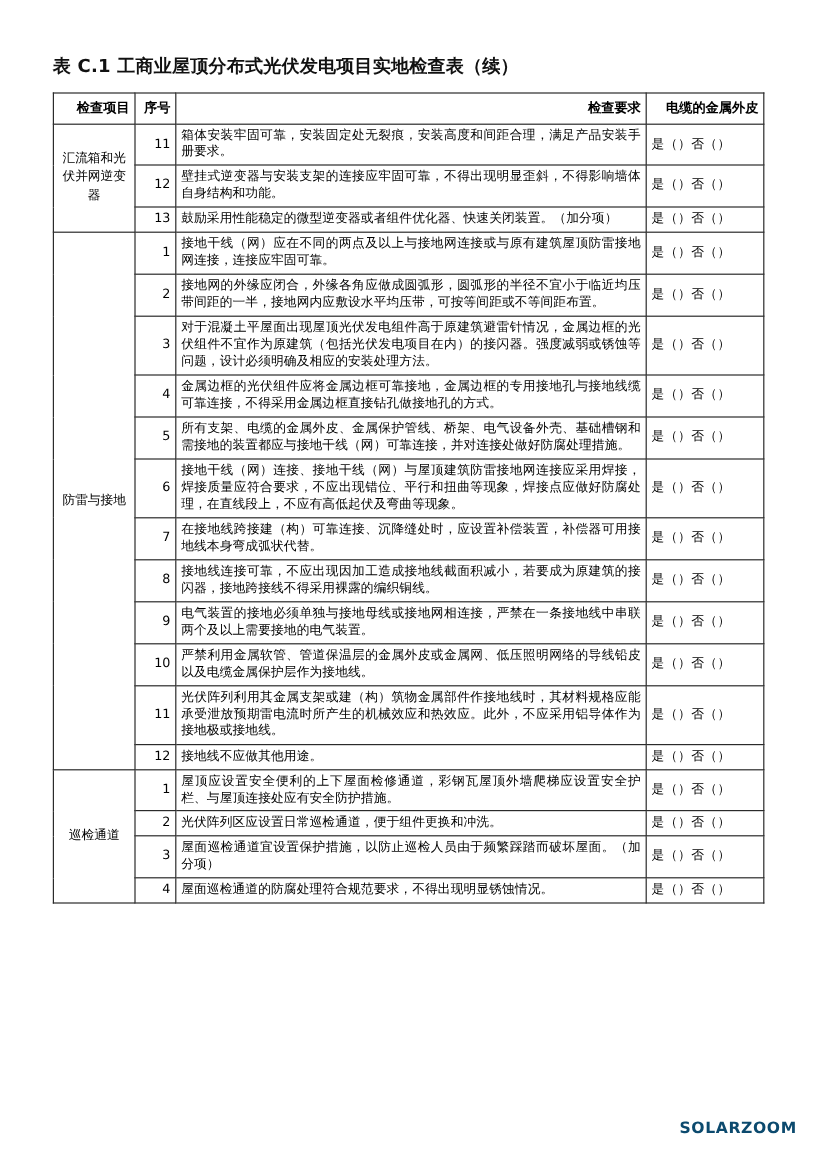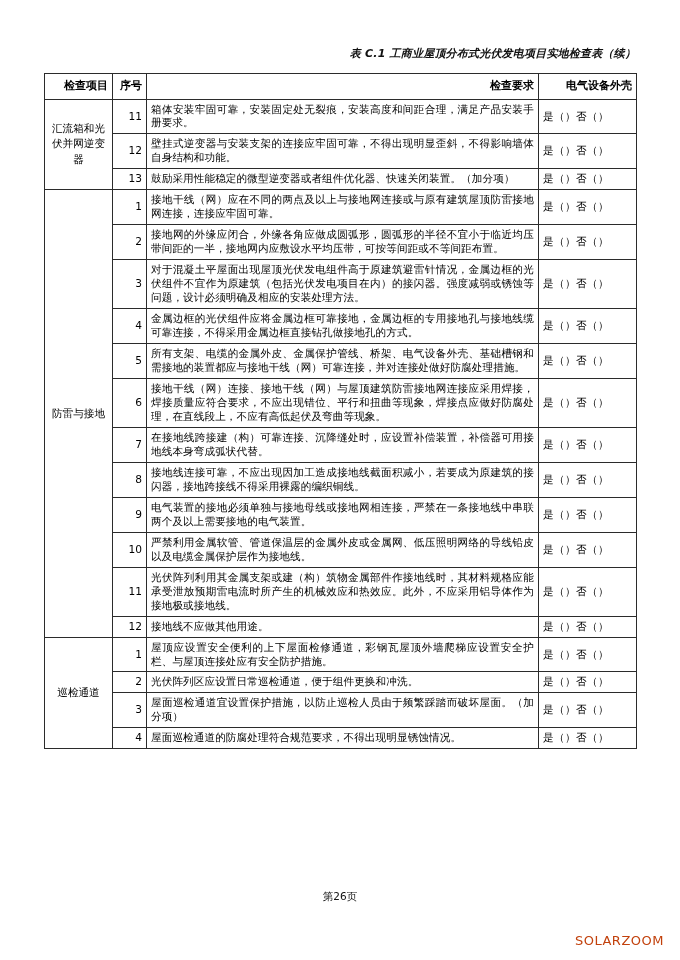--- a/index.html
+++ b/index.html
@@ -16,27 +16,26 @@
     overflow: hidden;
   }
   .page {
     position: relative;
     width: 680px;
     height: 960px;
     box-sizing: border-box;
     padding: 46px 44px 0 44px;
   }
   .doc-title {
-    text-align: right;
-    font-size: 11px;
+    text-align: left;
+    font-size: 15px;
     font-weight: bold;
     letter-spacing: 0.2px;
     margin: 0 0 12px 0;
     color: #111;
-    font-style: italic;
   }
   table.checklist {
     width: 592px;
     border-collapse: collapse;
     table-layout: fixed;
     font-size: 10.6px;
     line-height: 1.32;
   }
   table.checklist th,
   table.checklist td {
@@ -82,23 +81,23 @@
     bottom: 56px;
     text-align: center;
     font-size: 10.5px;
     color: #111;
   }
   .watermark {
     position: absolute;
     right: 16px;
     bottom: 12px;
     font-size: 13px;
-    font-weight: normal;
+    font-weight: bold;
     letter-spacing: 0.5px;
-    color: #c2410c;
+    color: #0c4a6e;
     font-family: "DejaVu Sans", "Liberation Sans", sans-serif;
   }
 </style>
 </head>
 <body>
 
 <div class="page">
 
   <div class="doc-title">表 C.1 工商业屋顶分布式光伏发电项目实地检查表（续）</div>
 
@@ -107,21 +106,21 @@
       <col class="c-item">
       <col class="c-no">
       <col class="c-req">
       <col class="c-chk">
     </colgroup>
     <thead>
       <tr>
         <th>检查项目</th>
         <th>序号</th>
         <th>检查要求</th>
-        <th>电气设备外壳</th>
+        <th>电缆的金属外皮</th>
       </tr>
     </thead>
     <tbody>
 
       <tr>
         <td class="item" rowspan="3">汇流箱和光伏并网逆变器</td>
         <td class="no">11</td>
         <td class="req">箱体安装牢固可靠，安装固定处无裂痕，安装高度和间距合理，满足产品安装手册要求。</td>
         <td class="chk">是（）否（）</td>
       </tr>
@@ -216,16 +215,15 @@
       </tr>
       <tr>
         <td class="no">4</td>
         <td class="req">屋面巡检通道的防腐处理符合规范要求，不得出现明显锈蚀情况。</td>
         <td class="chk">是（）否（）</td>
       </tr>
 
     </tbody>
   </table>
 
-  <div class="page-number">第26页</div>
   <div class="watermark">SOLARZOOM</div>
 
 </div>
 
 </body></html>

